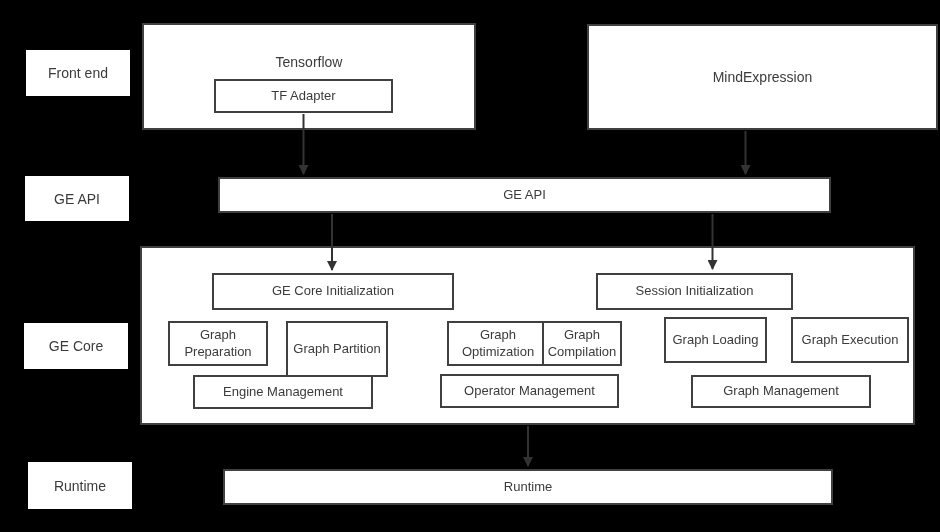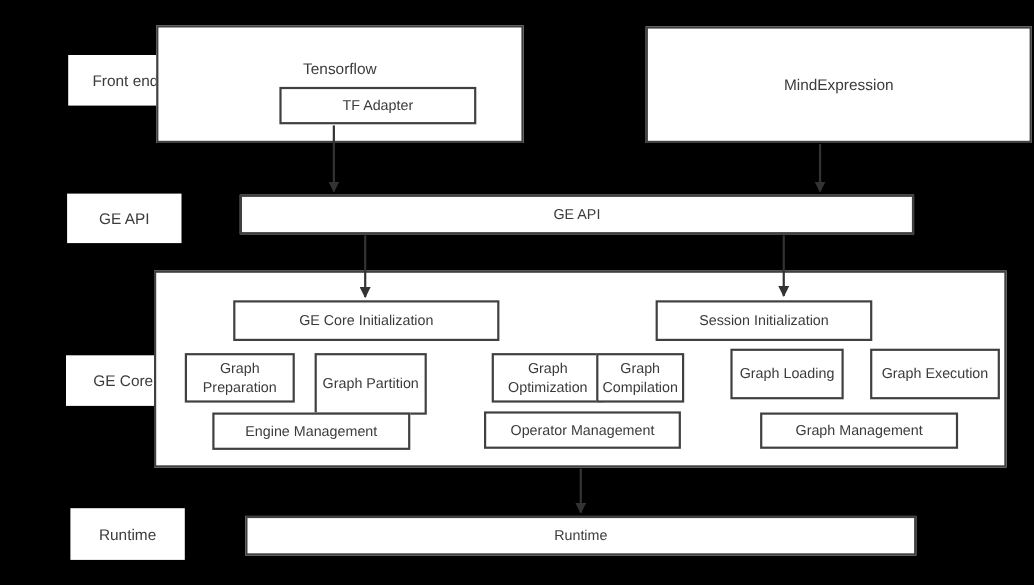--- a/index.html
+++ b/index.html
@@ -26,21 +26,20 @@
   }
   .row-label {
     position: absolute;
     background: var(--box-fill, #ffffff);
     box-sizing: border-box;
     display: flex;
     align-items: center;
     justify-content: center;
     text-align: center;
     font-size: 14px;
-    margin-left: 36px;
   }
   .outer-frontend { display: block; }
   .frontend-title {
     position: absolute;
     left: 0; right: 0;
     top: 28px;
     text-align: center;
     font-size: 14px;
   }
   .me-title {
@@ -62,21 +61,21 @@
 
 <div class="canvas">
 
   <div class="row-label" style="left:26px; top:50px; width:104px; height:46px;">Front end</div>
   <div class="row-label" style="left:25px; top:176px; width:104px; height:45px;">GE API</div>
   <div class="row-label" style="left:24px; top:323px; width:104px; height:46px;">GE Core</div>
   <div class="row-label" style="left:28px; top:462px; width:104px; height:47px;">Runtime</div>
 
   <div class="box outer-frontend" style="left:142px; top:23px; width:334px; height:107px;">
     <div class="frontend-title">Tensorflow</div>
-    <div class="box inner-box" style="left:70px; top:54px; width:179px; height:34px;margin-left:40px;">TF Adapter</div>
+    <div class="box inner-box" style="left:70px; top:54px; width:179px; height:34px;">TF Adapter</div>
   </div>
 
   <div class="box me-title" style="left:587px; top:24px; width:351px; height:106px;">MindExpression</div>
 
   <div class="box" style="left:218px; top:177px; width:613px; height:36px;">GE API</div>
 
   <div class="box container-box" style="left:140px; top:246px; width:775px; height:179px;">
 
     <div class="box inner-box" style="left:70px; top:25px; width:242px; height:37px;">GE Core Initialization</div>
     <div class="box inner-box" style="left:454px; top:25px; width:197px; height:37px;">Session Initialization</div>

